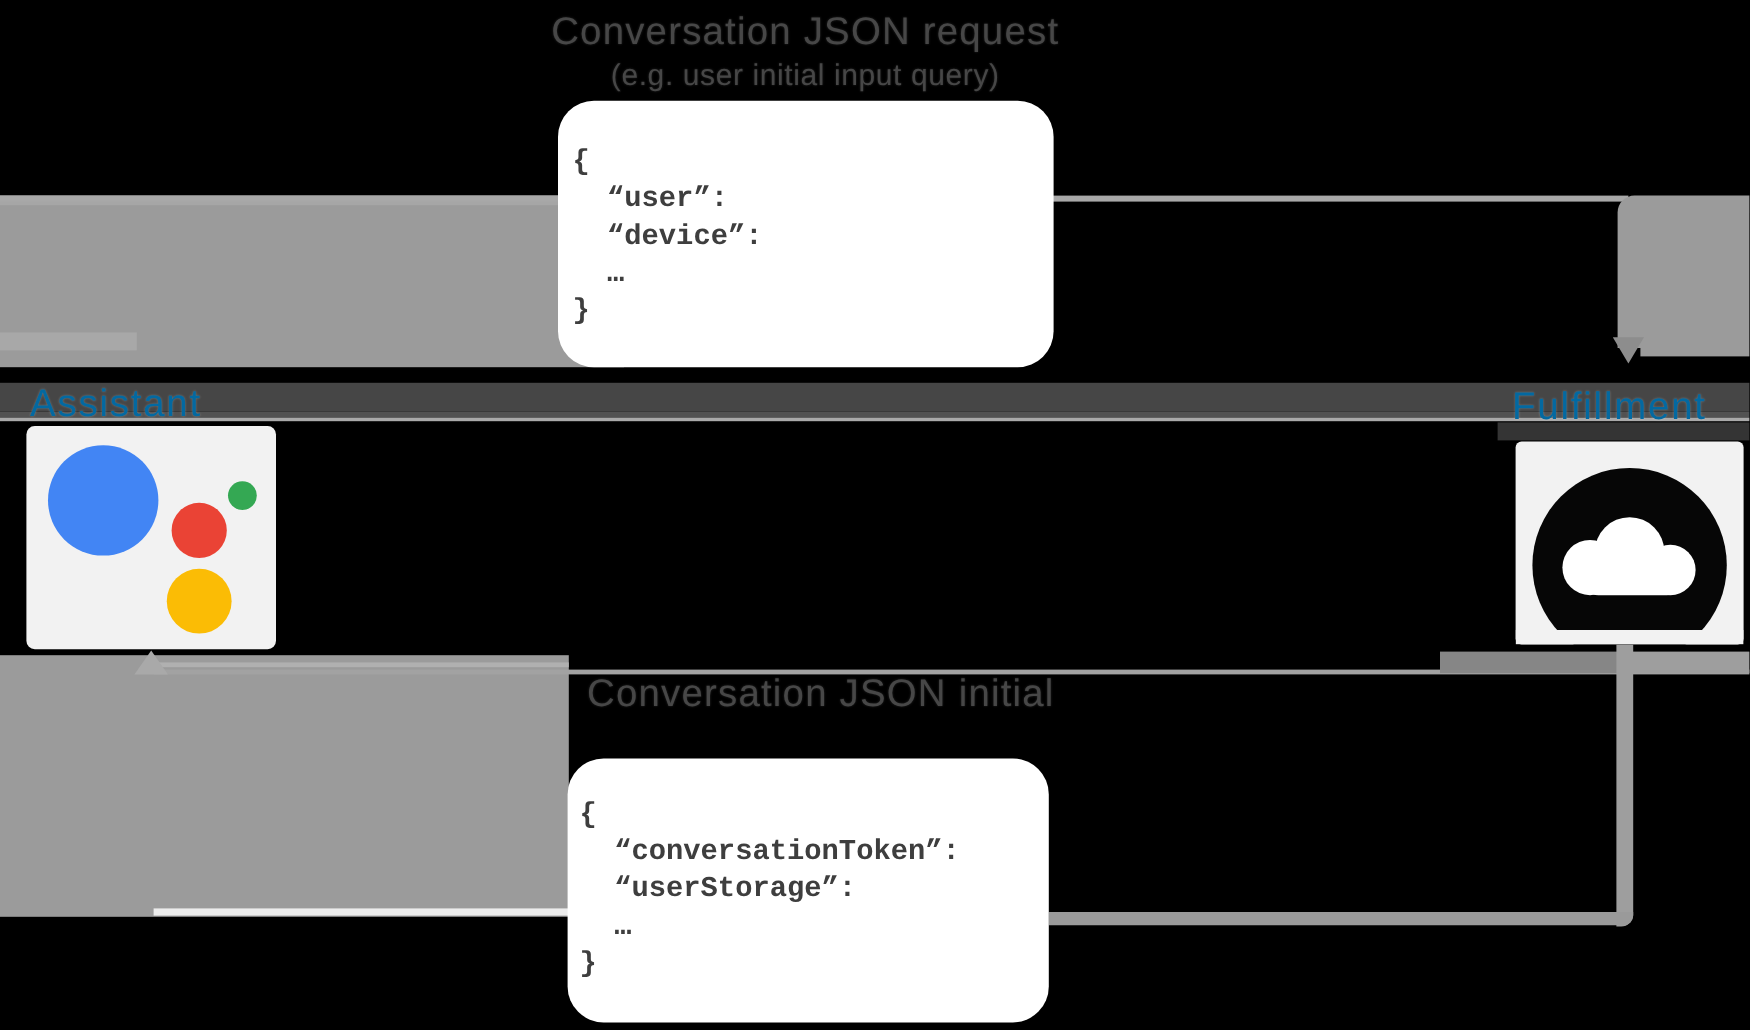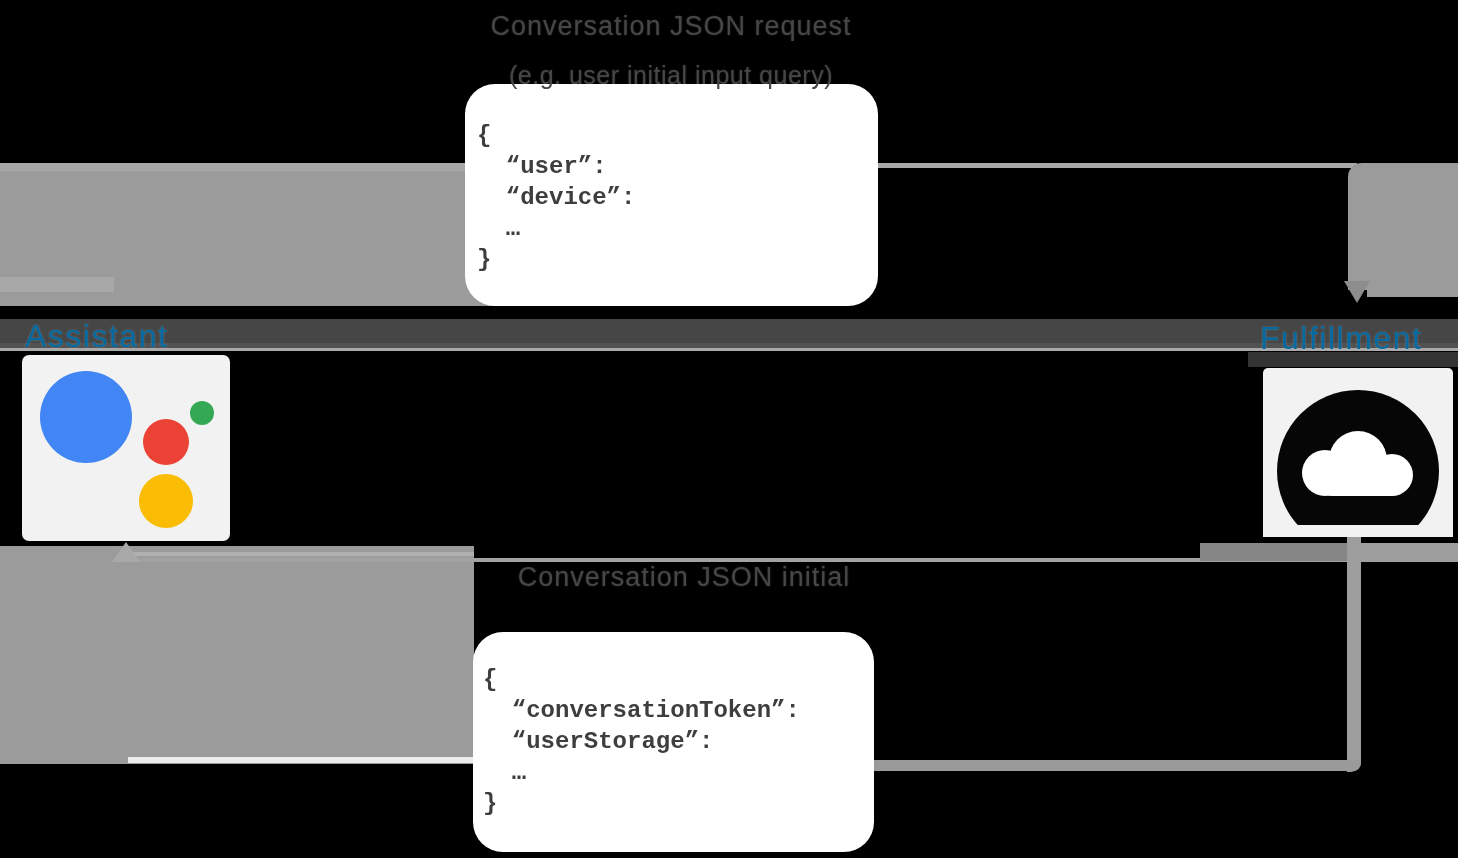--- a/index.html
+++ b/index.html
@@ -6,22 +6,22 @@
   body{
     width:1458px;height:858px;position:relative;overflow:hidden;
     background:#000;
     font-family:"Liberation Sans", sans-serif;
   }
   .abs{position:absolute;}
 
   
   .caption{width:700px;text-align:center;color:#474747;
            text-shadow:0 0 2px rgba(255,255,255,0.16);}
-  .caption .l1{font-size:27px;letter-spacing:1px;line-height:30px;text-align:center;}
-  .caption .l2{font-size:25px;letter-spacing:0.5px;line-height:28px;margin-top:20px;}
+  .caption .l1{font-size:32px;letter-spacing:1px;line-height:30px;text-align:center;}
+  .caption .l2{font-size:25px;letter-spacing:0.5px;line-height:28px;margin-top:8px;}
   #caption-request{left:321px;top:11px;}
   #caption-response{left:334px;top:562px;}
 
   
   .actor-label{width:200px;text-align:left;font-size:32px;letter-spacing:1.5px;
                color:#0369a1;text-shadow:0 0 2px rgba(255,255,255,0.28);}
   #label-assistant{left:25px;top:318px;}
   #label-fulfillment{left:1260px;top:320px;}
 
   

